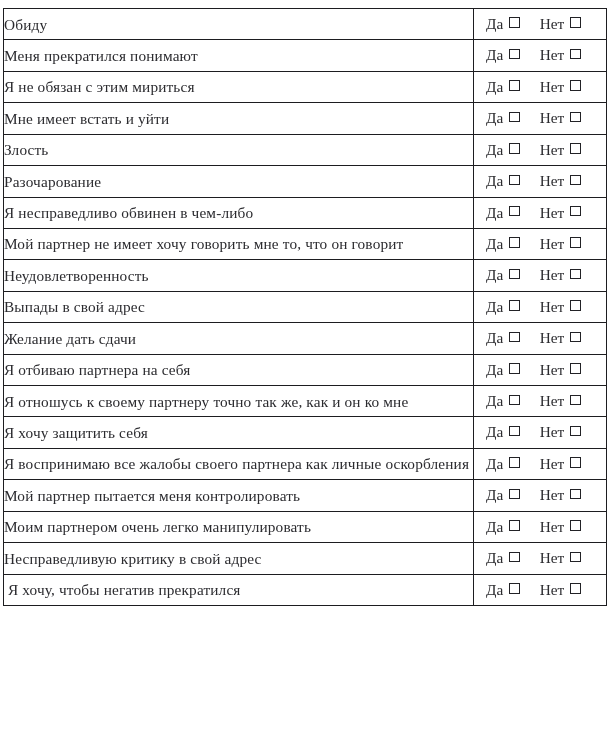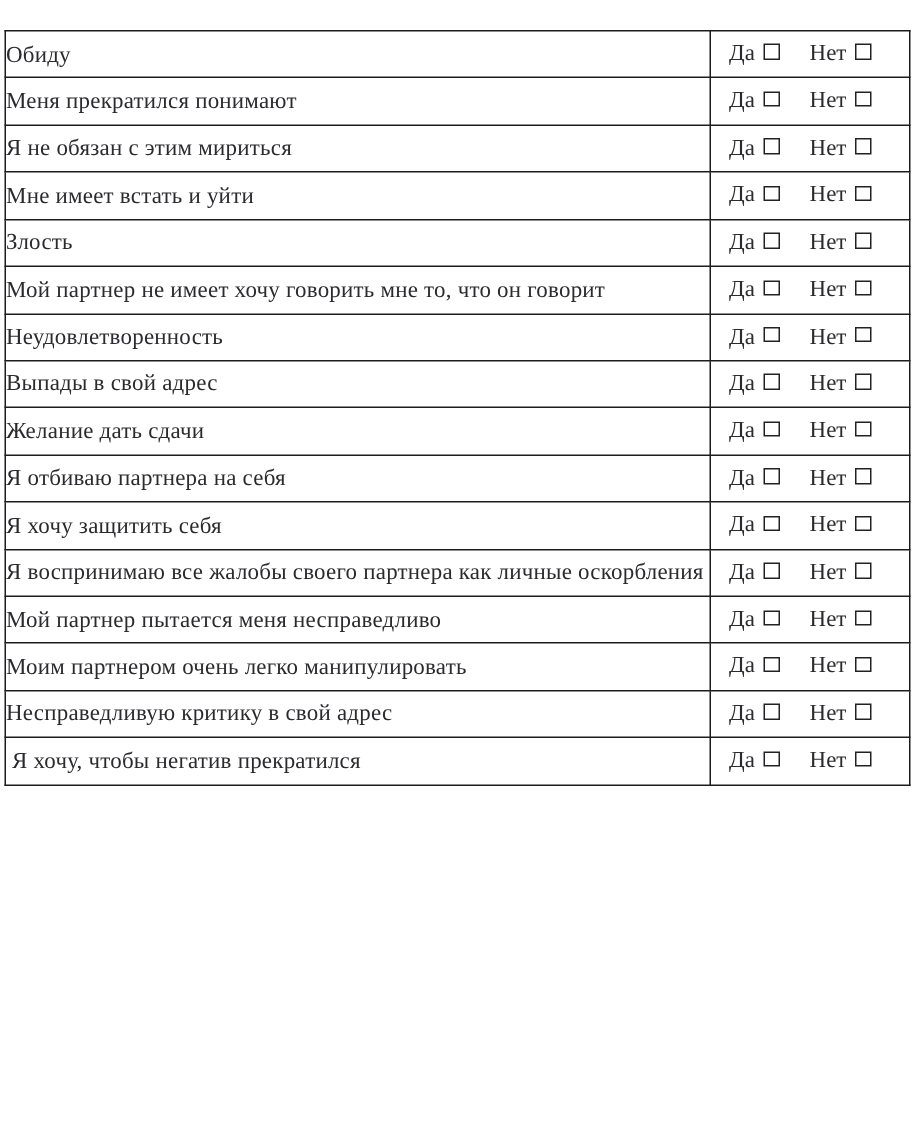--- a/index.html
+++ b/index.html
@@ -19,21 +19,21 @@
   .sheet {
     position: relative;
     width: 610px;
     height: 749px;
     box-sizing: border-box;
   }
 
   table.checklist {
     position: absolute;
     left: 3px;
-    top: 20px;
+    top: 8px;
     width: 603px;
     border-collapse: collapse;
     table-layout: fixed;
     background: #ffffff;
   }
 
   table.checklist col.col-statement { width: 470px; }
   table.checklist col.col-answers   { width: 133px; }
 
   table.checklist td {
@@ -175,20 +175,50 @@
                 <span class="answer-label">Да</span>
                 <span class="checkbox"></span>
               </span>
               <span class="answer-option no">
                 <span class="answer-label">Нет</span>
                 <span class="checkbox"></span>
               </span>
             </div>
           </td>
         </tr>
+        <tr>
+          <td class="statement">Разочарование</td>
+          <td class="answers">
+            <div class="answer-group">
+              <span class="answer-option yes">
+                <span class="answer-label">Да</span>
+                <span class="checkbox"></span>
+              </span>
+              <span class="answer-option no">
+                <span class="answer-label">Нет</span>
+                <span class="checkbox"></span>
+              </span>
+            </div>
+          </td>
+        </tr>
+        <tr>
+          <td class="statement">Я несправедливо обвинен в чем-либо</td>
+          <td class="answers">
+            <div class="answer-group">
+              <span class="answer-option yes">
+                <span class="answer-label">Да</span>
+                <span class="checkbox"></span>
+              </span>
+              <span class="answer-option no">
+                <span class="answer-label">Нет</span>
+                <span class="checkbox"></span>
+              </span>
+            </div>
+          </td>
+        </tr>
         <tr class="two-line">
           <td class="statement">Мой партнер не имеет хочу говорить мне то, что он говорит</td>
           <td class="answers">
             <div class="answer-group">
               <span class="answer-option yes">
                 <span class="answer-label">Да</span>
                 <span class="checkbox"></span>
               </span>
               <span class="answer-option no">
                 <span class="answer-label">Нет</span>
@@ -250,20 +280,35 @@
                 <span class="answer-label">Да</span>
                 <span class="checkbox"></span>
               </span>
               <span class="answer-option no">
                 <span class="answer-label">Нет</span>
                 <span class="checkbox"></span>
               </span>
             </div>
           </td>
         </tr>
+        <tr class="two-line">
+          <td class="statement">Я отношусь к своему партнеру точно так же, как и он ко мне</td>
+          <td class="answers">
+            <div class="answer-group">
+              <span class="answer-option yes">
+                <span class="answer-label">Да</span>
+                <span class="checkbox"></span>
+              </span>
+              <span class="answer-option no">
+                <span class="answer-label">Нет</span>
+                <span class="checkbox"></span>
+              </span>
+            </div>
+          </td>
+        </tr>
         <tr>
           <td class="statement">Я хочу защитить себя</td>
           <td class="answers">
             <div class="answer-group">
               <span class="answer-option yes">
                 <span class="answer-label">Да</span>
                 <span class="checkbox"></span>
               </span>
               <span class="answer-option no">
                 <span class="answer-label">Нет</span>
@@ -281,21 +326,21 @@
                 <span class="checkbox"></span>
               </span>
               <span class="answer-option no">
                 <span class="answer-label">Нет</span>
                 <span class="checkbox"></span>
               </span>
             </div>
           </td>
         </tr>
         <tr>
-          <td class="statement">Мой партнер пытается меня несправедливо</td>
+          <td class="statement">Мой партнер пытается меня контролировать</td>
           <td class="answers">
             <div class="answer-group">
               <span class="answer-option yes">
                 <span class="answer-label">Да</span>
                 <span class="checkbox"></span>
               </span>
               <span class="answer-option no">
                 <span class="answer-label">Нет</span>
                 <span class="checkbox"></span>
               </span>

